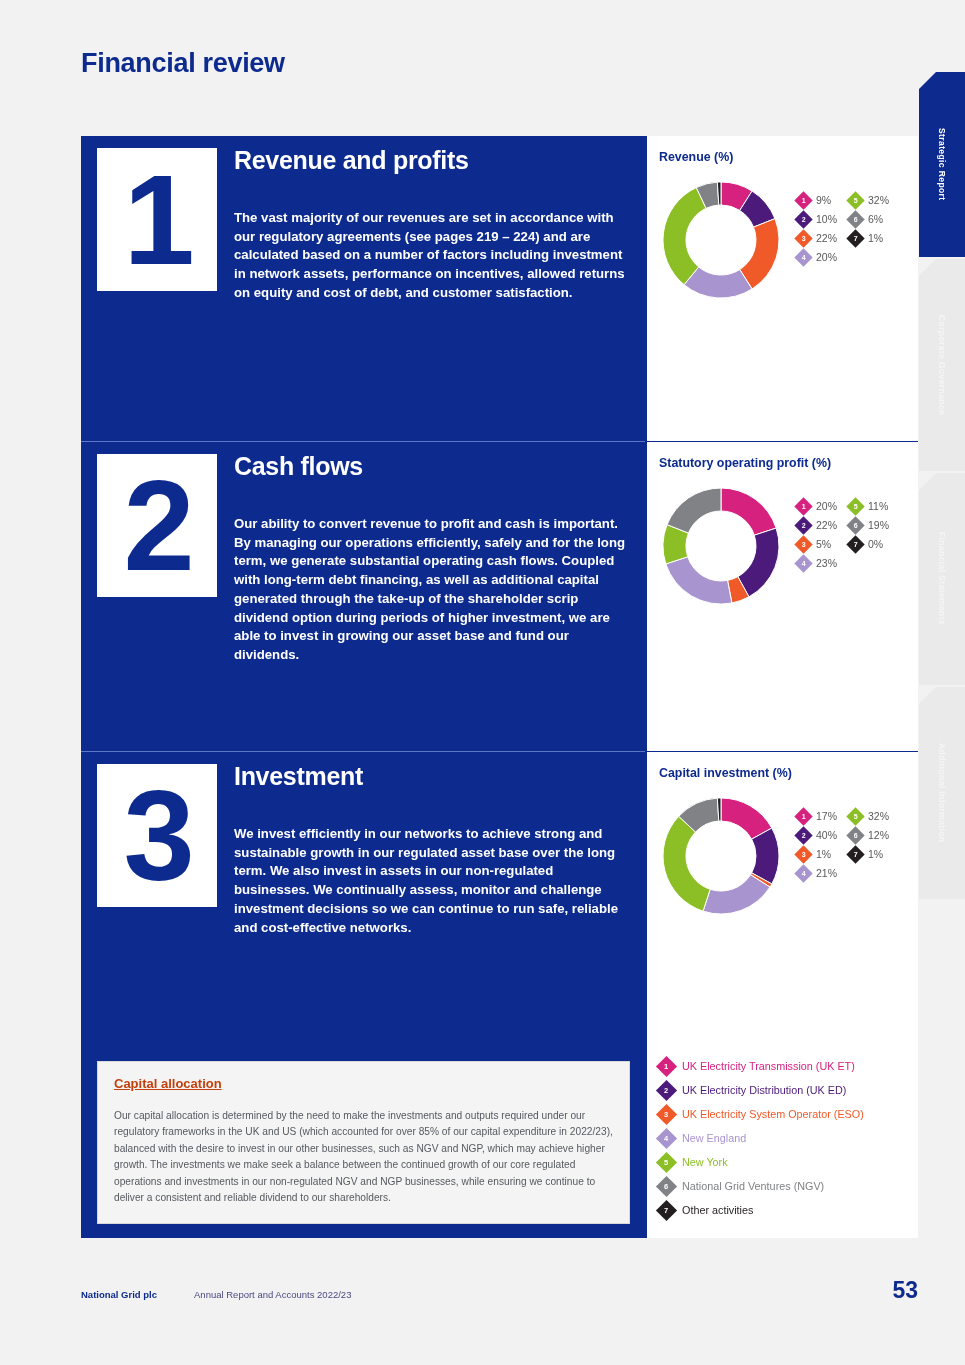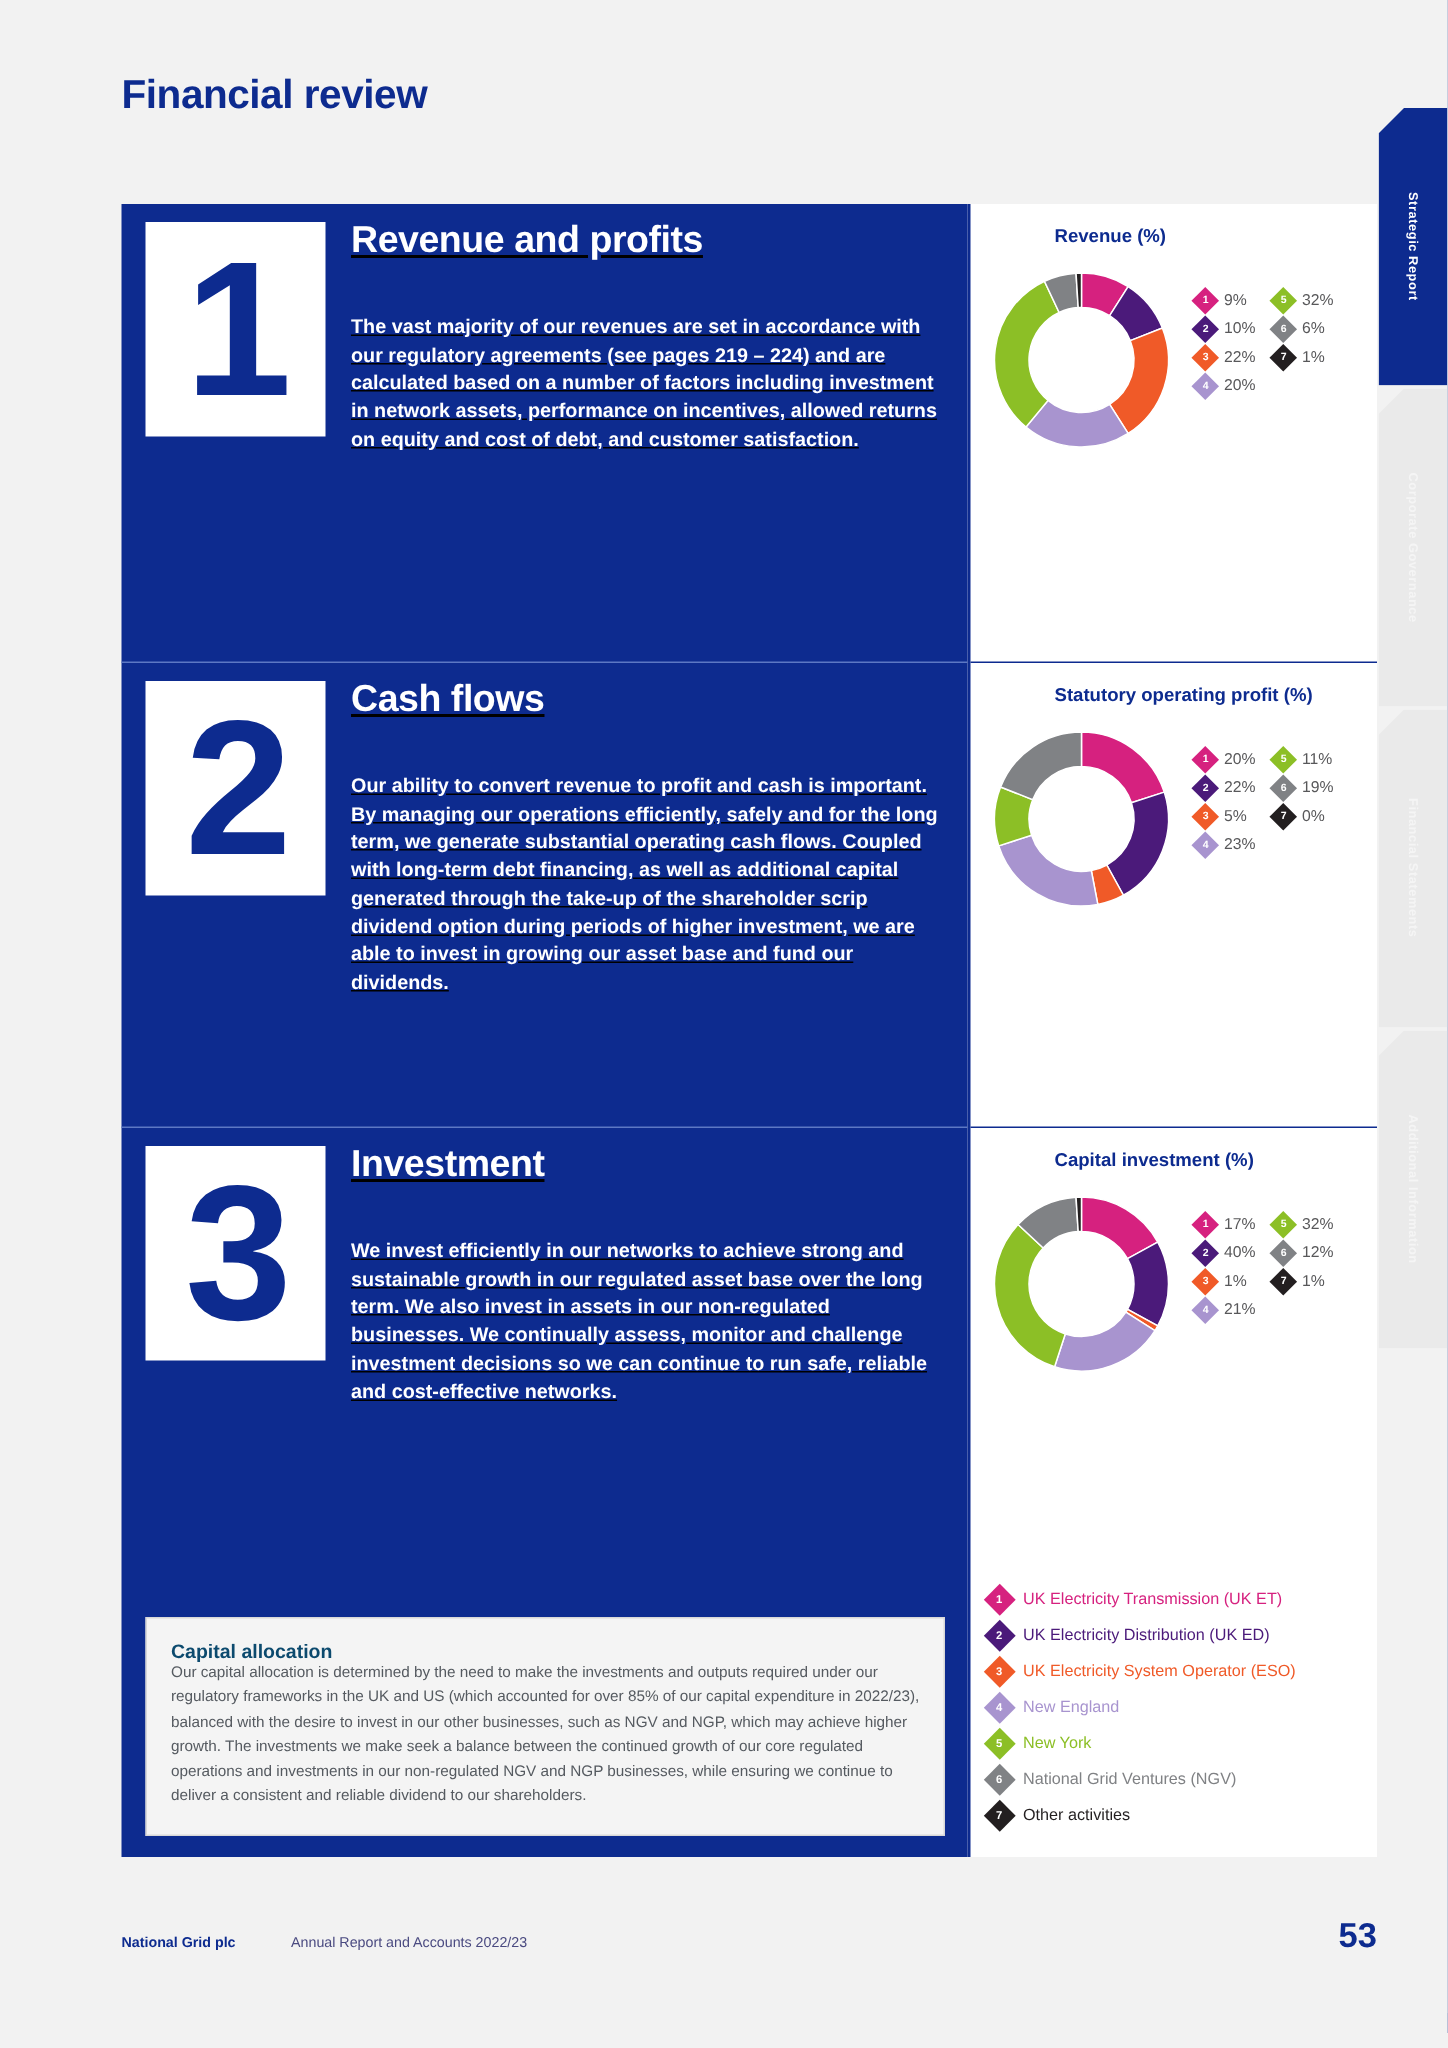--- a/index.html
+++ b/index.html
@@ -56,55 +56,56 @@
   .sec-num-box {
     width: 120px; height: 143px; background: #ffffff;
     flex: 0 0 120px;
     display: flex; align-items: center; justify-content: center;
     margin-top: 12px;
   }
   .sec-num {
     font-size: 128px; font-weight: bold; color: #0d2b8f;
     line-height: 0.78; letter-spacing: -4px;
   }
-  .sec-body { padding-left: 17px; padding-top: 10px; padding-right: 14px; text-decoration: underline; }
+  .sec-body { padding-left: 17px; padding-top: 10px; padding-right: 14px; }
   .sec-title {
     font-size: 25px; font-weight: bold; color: #ffffff;
     letter-spacing: -0.3px; margin-bottom: 34px;
   }
   .sec-text {
     font-size: 13.2px; font-weight: bold; color: #ffffff;
     line-height: 1.42;
   }
   .sec1 { height: 305px; }
   .sec2 { height: 310px; }
   .sec3 { height: 300px; }
 
   
   .cap-box {
     position: absolute; left: 16px; bottom: 14px;
     width: 533px;
     background: #f4f4f4; border: 1px solid #d8d8d8;
     padding: 14px 16px 16px 16px;
   }
   .cap-title {
-    font-size: 13px; font-weight: bold; color: #0c4a6e;
-    margin-bottom: 0;
+    font-size: 13px; font-weight: bold; color: #c2410c;
+    margin-bottom: 17px;
+    text-decoration: underline;
   }
   .cap-text { font-size: 10.2px; color: #555a60; line-height: 1.62; }
 
   
   .chart-panel { position: relative; padding: 14px 12px 0 12px; }
   .chart-panel + .chart-panel { border-top: 1.5px solid #0d2b8f; }
   .cp1 { height: 305px; }
   .cp2 { height: 310px; }
   .cp3 { height: 300px; }
   .chart-title {
     font-size: 12.4px; font-weight: bold; color: #0d2b8f;
-    margin-bottom: 6px; white-space: nowrap; margin-left: 44px;
+    margin-bottom: 6px; white-space: nowrap;
   }
   .chart-row { display: flex; align-items: flex-start; }
   .donut-wrap { width: 132px; flex: 0 0 132px; padding-top: 8px; }
   .donut { display: block; }
 
   
   .val-legend {
     display: flex; gap: 12px; padding-top: 22px; padding-left: 6px;
   }
   .val-col { display: flex; flex-direction: column; gap: 3px; }

